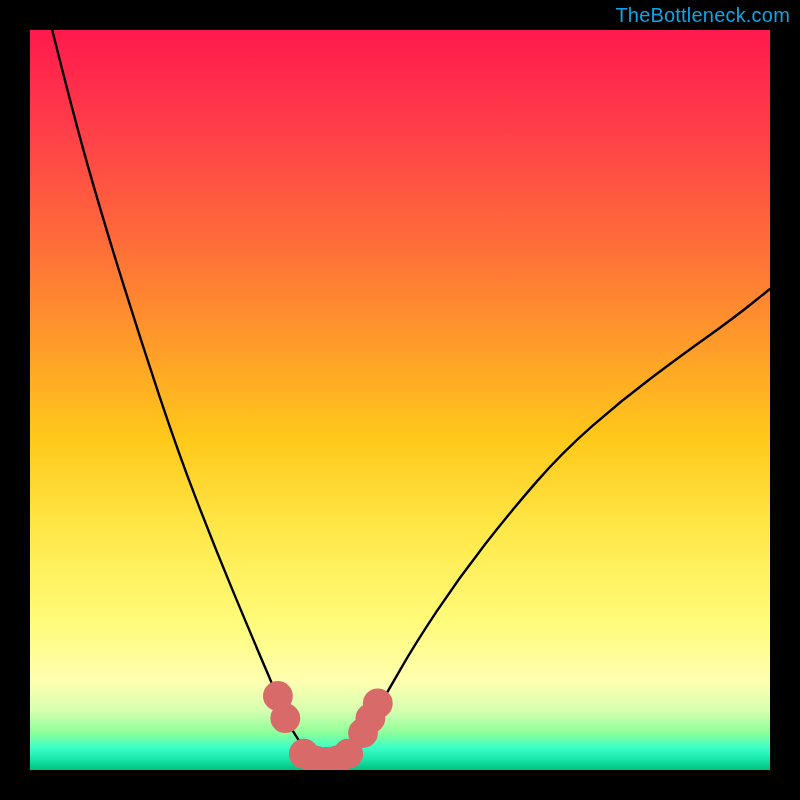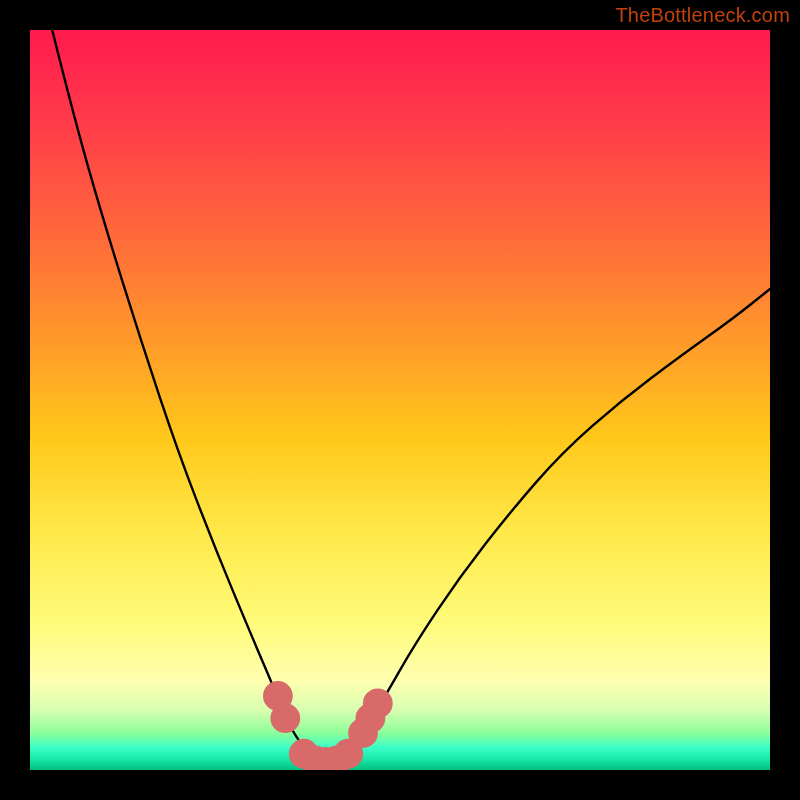--- a/index.html
+++ b/index.html
@@ -46,21 +46,21 @@
     top: 0;
     width: 740px;
     height: 740px;
   }
   .watermark {
     position: absolute;
     top: 4px;
     right: 10px;
     font-family: Arial, Helvetica, sans-serif;
     font-size: 20px;
-    color: #c2410c;
+    color: #0ea5e9;
     letter-spacing: 0.2px;
     user-select: none;
   }
 </style>
 </head>
 <body>
 
 <div class="frame">
   <div class="watermark">TheBottleneck.com</div>
   <div class="plot">

